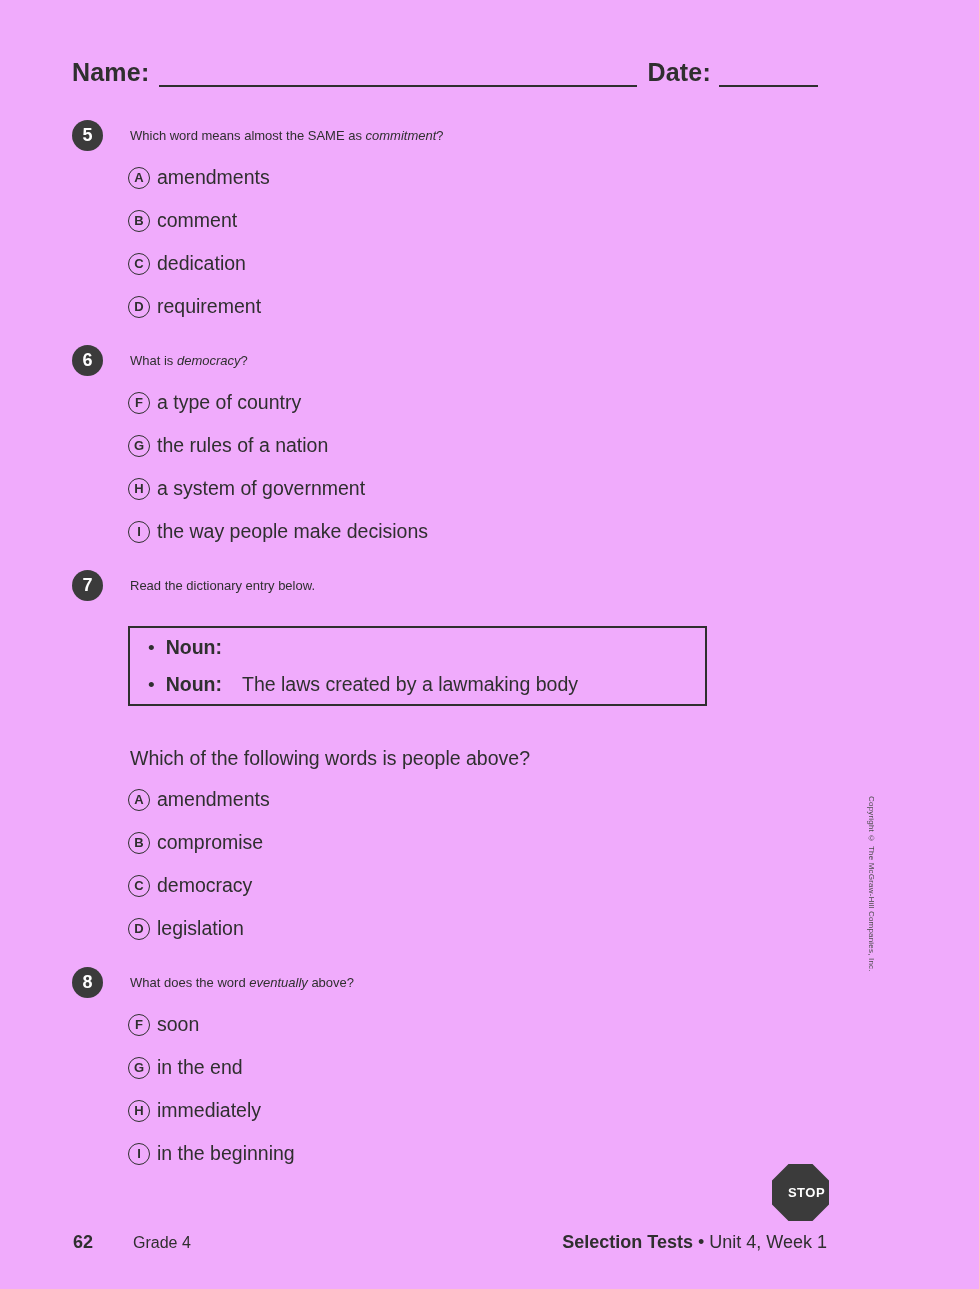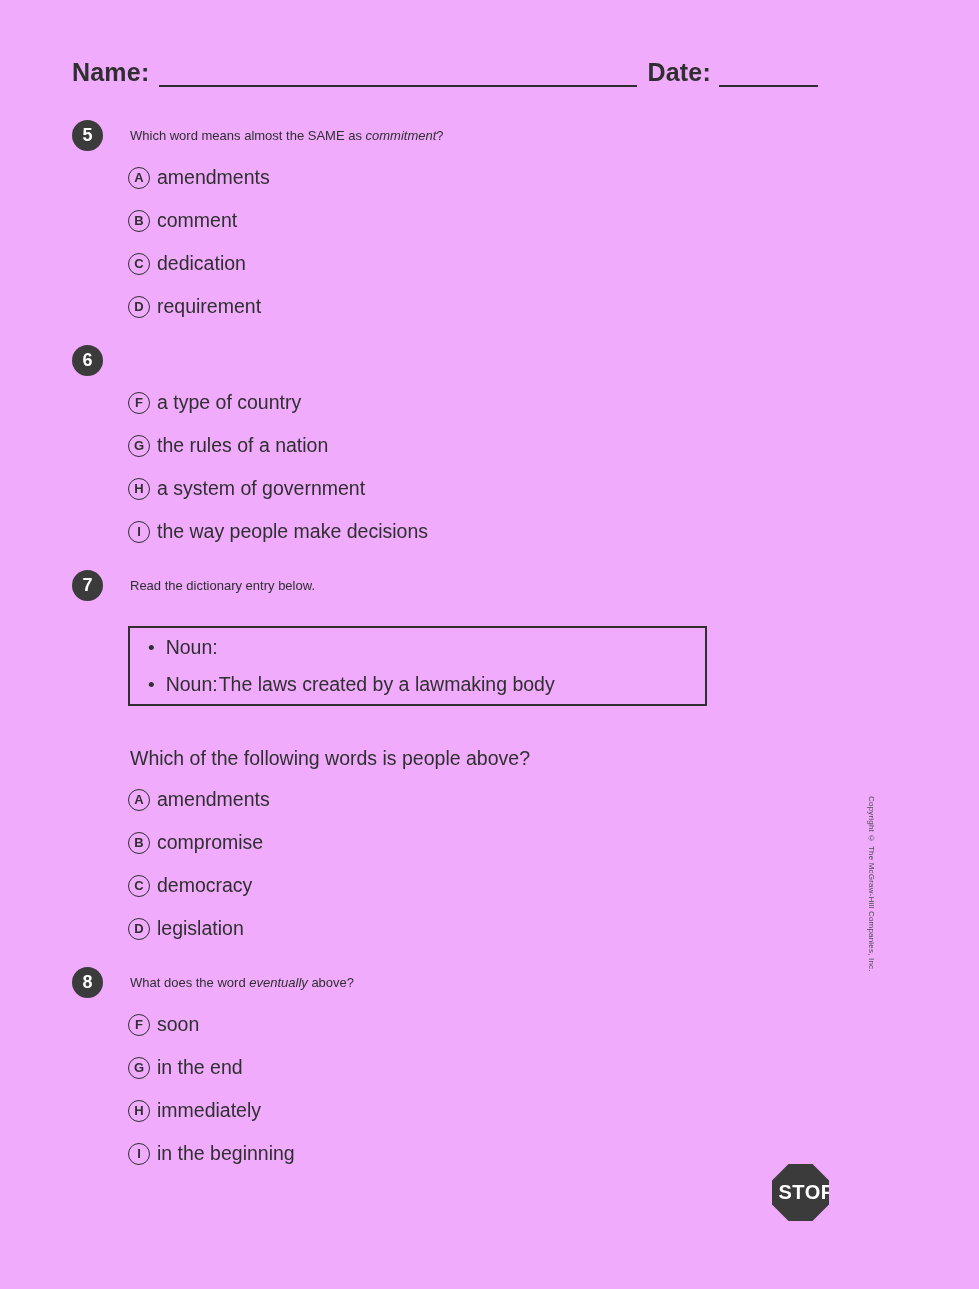--- a/index.html
+++ b/index.html
@@ -58,33 +58,33 @@
   .choice-text{font-size:19.5px;}
   
   .dict-box{
     margin-left:56px;margin-top:25px;
     width:579px;
     border:2px solid var(--ink);
     padding:1px 0 1px 18px;
   }
   .dict-entry{display:flex;align-items:center;height:37px;font-size:19.5px;}
   .dict-bullet{font-size:19px;margin-right:11px;}
-  .dict-label{font-weight:normal;margin-right:1px;}
+  .dict-label{font-weight:bold;margin-right:20px;}
   .sub-prompt{
     margin-left:58px;margin-top:37px;margin-bottom:5px;
     font-size:19.5px;line-height:30px;
   }
   
   .stop-sign{
     position:absolute;left:772px;top:1164px;
     width:57px;height:57px;
     background:var(--stop-bg);
     clip-path:polygon(29% 0,71% 0,100% 29%,100% 71%,71% 100%,29% 100%,0 71%,0 29%);
     display:flex;align-items:center;justify-content:center;
-    color:var(--stop-text);font-size:20px;font-weight:bold;letter-spacing:.5px;padding-left:12px;
+    color:var(--stop-text);font-size:13px;font-weight:bold;letter-spacing:.5px;padding-left:12px;
   }
   
   .copyright{
     position:absolute;left:867px;top:796px;height:210px;
     writing-mode:vertical-rl;
     font-size:8px;color:#4a4a4a;letter-spacing:.2px;
     white-space:nowrap;
   }
   
   .footer{
@@ -132,20 +132,21 @@
       <div class="choice">
         <span class="bubble">D</span>
         <span class="choice-text">requirement</span>
       </div>
     </div>
   </section>
 
   <section class="q">
     <div class="q-head">
       <span class="badge">6</span>
+      <p class="prompt"><span>What is </span><i>democracy</i><span>?</span></p>
     </div>
     <div class="choices">
       <div class="choice">
         <span class="bubble">F</span>
         <span class="choice-text">a type of country</span>
       </div>
       <div class="choice">
         <span class="bubble">G</span>
         <span class="choice-text">the rules of a nation</span>
       </div>
@@ -219,14 +220,23 @@
         <span class="bubble">I</span>
         <span class="choice-text">in the beginning</span>
       </div>
     </div>
   </section>
 
   <div class="stop-sign">STOP</div>
 
   <div class="copyright">Copyright © The McGraw-Hill Companies, Inc.</div>
 
+  <div class="footer">
+    <div class="footer-left">
+      <span class="page-number">62</span>
+      <span class="grade">Grade 4</span>
+    </div>
+    <div class="footer-right">
+      <b>Selection Tests</b><span class="footer-sep">•</span><span>Unit 4, Week 1</span>
+    </div>
+  </div>
 
 </div>
 
 </body></html>

